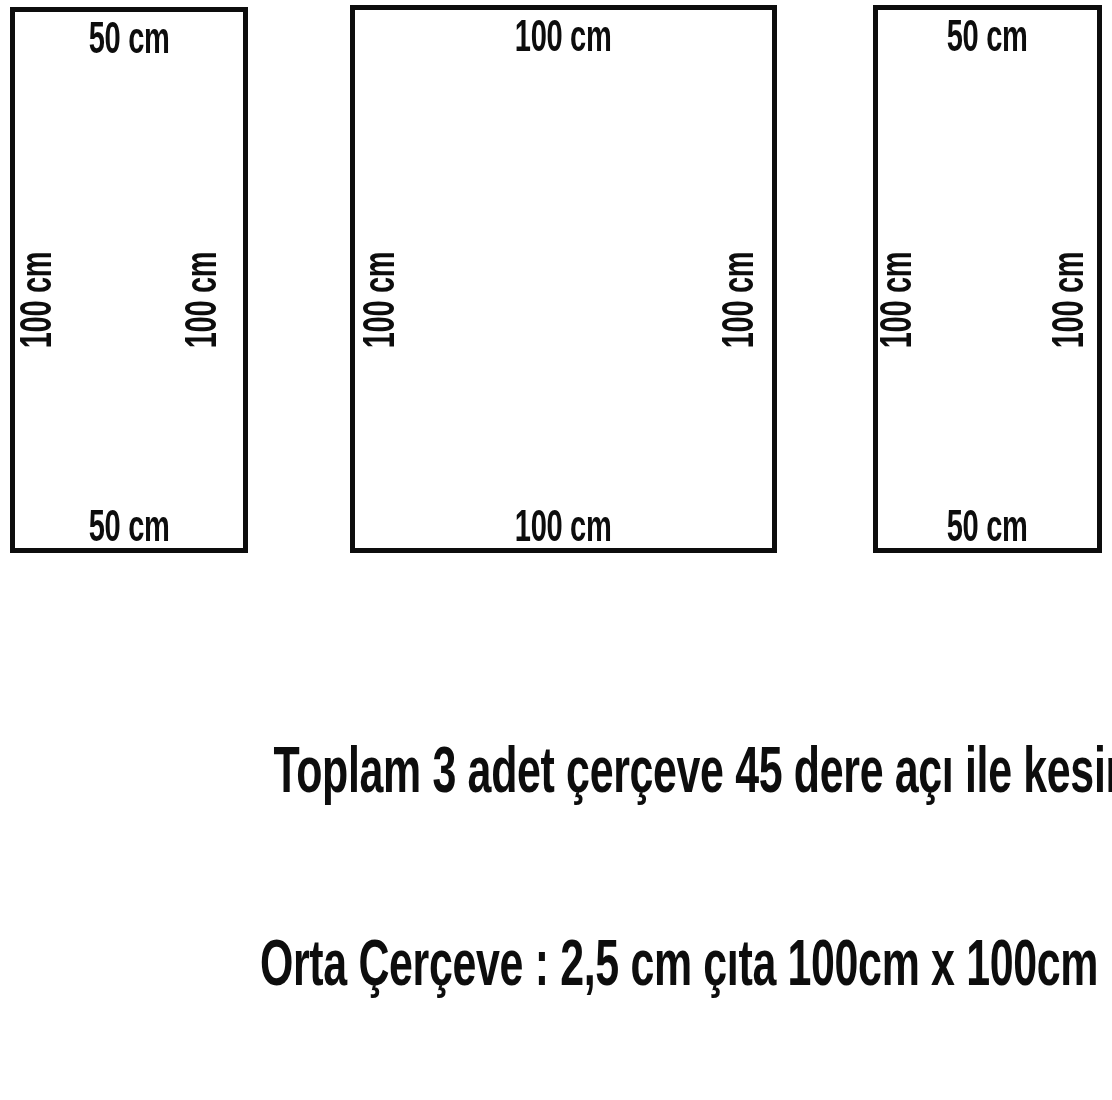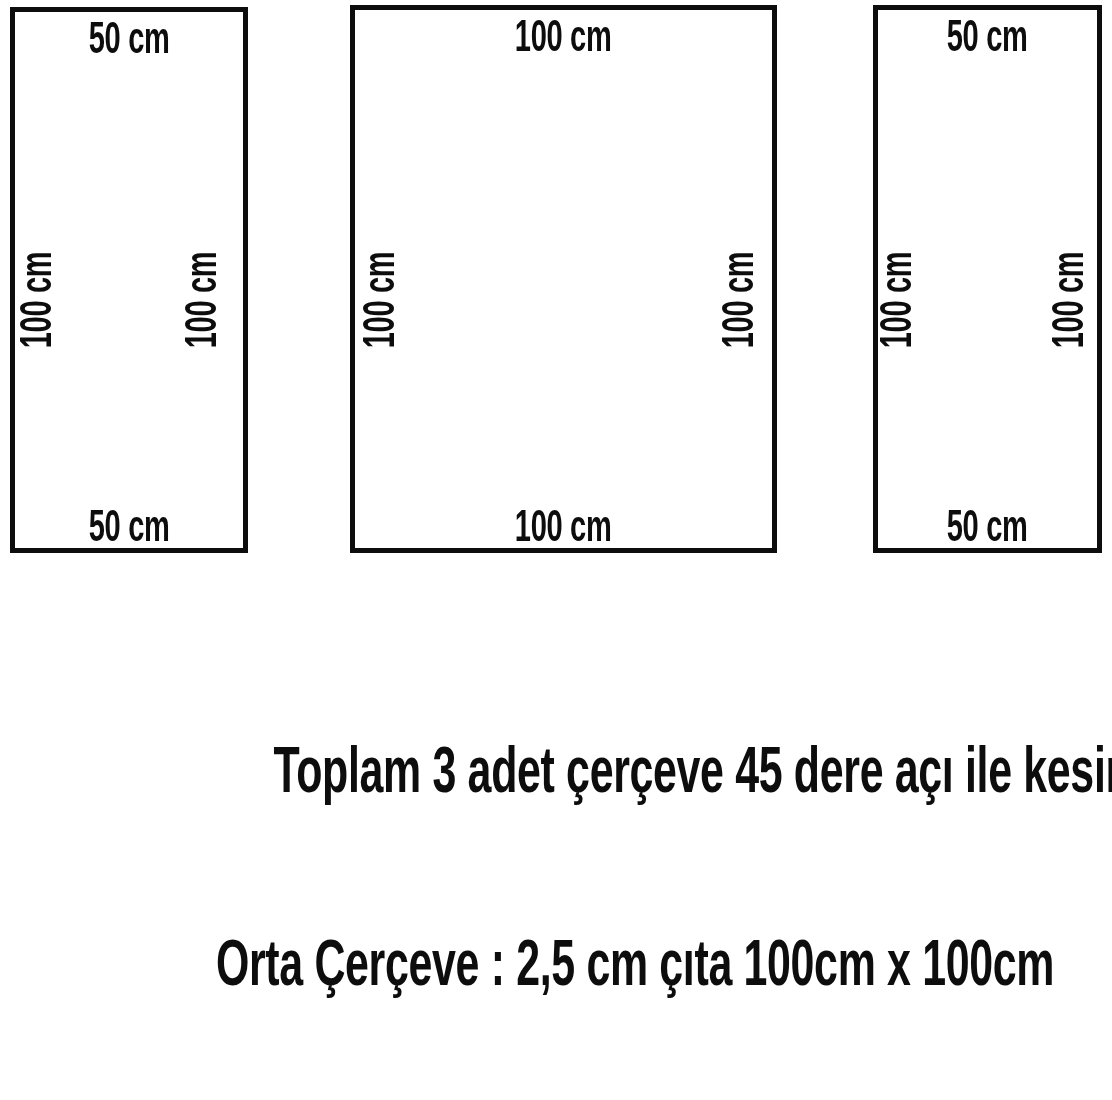--- a/index.html
+++ b/index.html
@@ -74,21 +74,21 @@
   .textline {
     position: absolute;
     left: 0; right: 0;
     text-align: center;
     font-size: 65px;
     line-height: 76px;
     color: #0d0d0d;
   }
   .caption-line1 { top: 732px; }
   .caption-line2 { top: 808px; }
-  .spec-line1    { top: 925px; }
+  .spec-line1    { top: 925px; padding-left: 44px; }
   .spec-line2    { top: 1015px; }
 </style>
 </head>
 <body>
 
 <div class="stage">
 
   <div class="frame frame-left">
     <span class="hlabel hlabel-top"><span class="cond">50 cm</span></span>
     <span class="vlabel vl-left">

